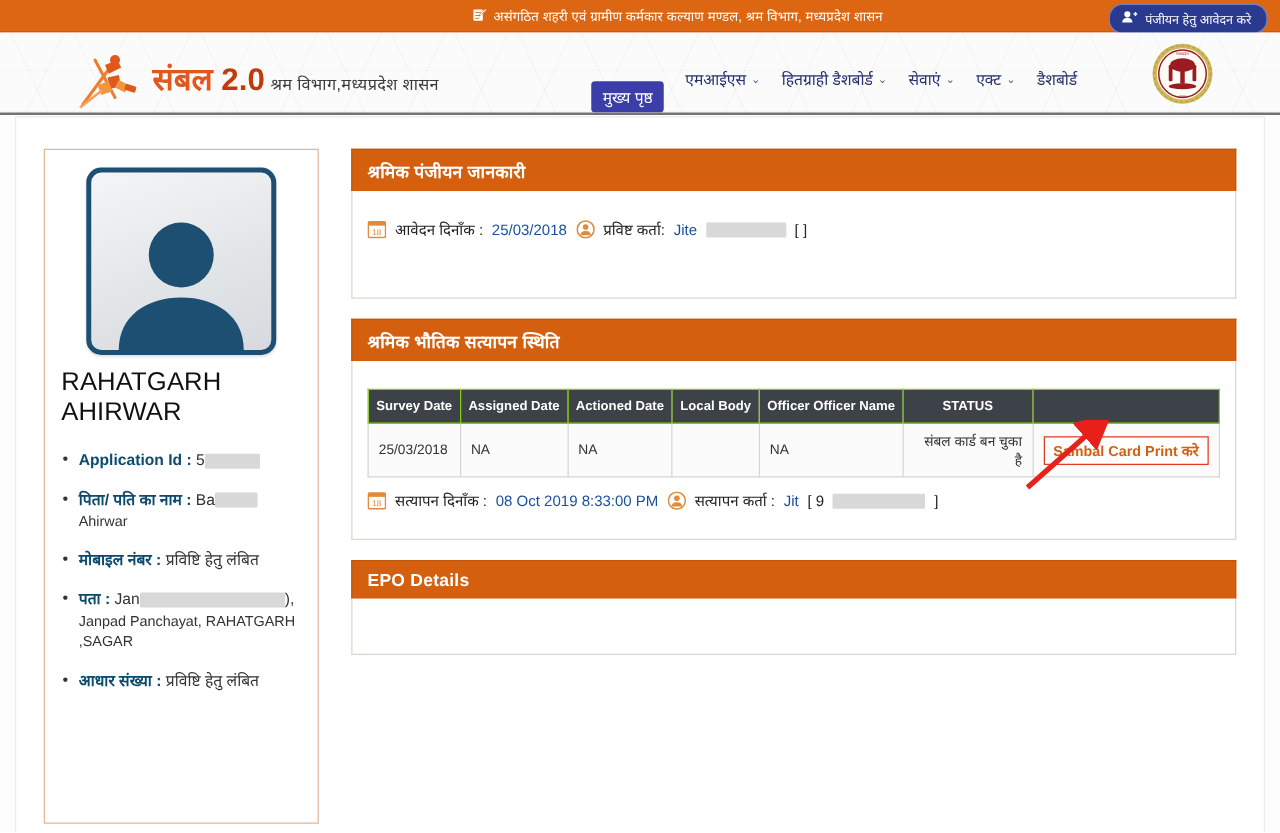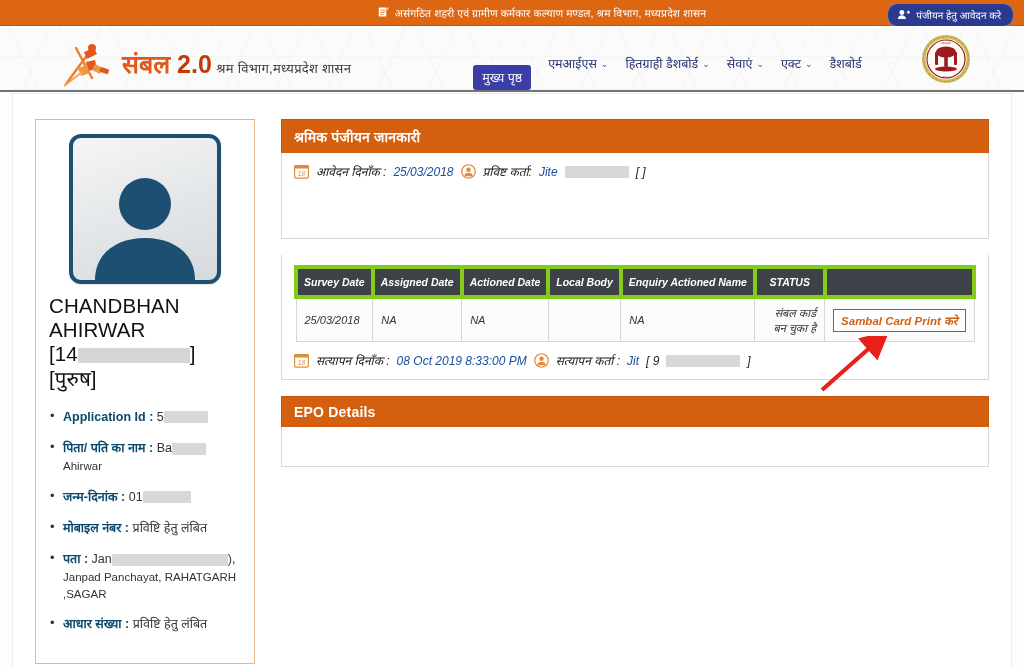--- a/index.html
+++ b/index.html
@@ -143,40 +143,39 @@
   .rightcol { flex: 1; padding: 25px 22px 0 16px; overflow: hidden; }
   .panel { margin-bottom: 16px; }
   .panel-head {
     background: #d4600f; color: #ffffff;
     padding: 7px 12px; font-size: 14px; font-weight: bold;
     border: 1px solid #c2570c; border-bottom: none;
     letter-spacing: .2px;
   }
   .panel-body {
     border: 1px solid #ddd7d0; border-top: none; background: #ffffff;
-    padding: 10px 12px;
-    font-style: italic;
+    padding: 22px 12px;
   }
   .panel-body.tall { min-height: 155px; }
   .panel-body.vtall { min-height: 86px; }
 
   .meta-line {
     display: flex; align-items: center; gap: 7px;
     font-size: 12px; color: #222222; flex-wrap: wrap;
   }
   .cal-ico { width: 15px; height: 15px; flex: 0 0 auto; }
   .usr-ico { width: 15px; height: 15px; flex: 0 0 auto; }
   .meta-line .dt { color: #1a4fa0; }
   .meta-line .nm { color: #1a4fa0; }
 
   
   table.verify { width: 100%; border-collapse: collapse; font-size: 11px; }
   table.verify thead th {
     background: #3d4148; color: #ffffff; font-size: 10.5px; font-weight: bold;
-    padding: 7px 6px; border: 4px solid #84cc16; text-align: center;
+    padding: 7px 6px; border: 1px solid #84cc16; text-align: center;
     white-space: nowrap;
   }
   table.verify tbody td {
     padding: 6px 8px; border: 1px solid #d6d6d6; color: #333333;
     background: #fbfbfb; font-size: 11px;
   }
   table.verify tbody td.status { text-align: right; }
   .print-link {
     display: inline-block; border: 1.6px solid #e03b22;
     color: #d4600f; font-weight: bold; font-size: 11.5px;
@@ -311,44 +310,35 @@
         <div class="avatar-wrap">
           <div class="avatar">
             <svg width="120" height="112" viewBox="0 0 120 112">
               <circle cx="60" cy="36" r="26" fill="#1d4f72"></circle>
               <path d="M10 112c0-27 22-42 50-42s50 15 50 42z" fill="#1d4f72"></path>
             </svg>
           </div>
         </div>
 
         <div class="pname">
-          <span>CHANDBHAN</span><br>
+          <span>RAHATGARH</span><br>
           <span>AHIRWAR</span>
-          <span class="idline">
-            <span>[14</span><span class="redact lg" style="width:112px"></span><span>]</span>
-            <span>[पुरुष]</span>
-          </span>
         </div>
 
         <ul class="plist">
           <li>
             <span class="lbl">Application Id</span>
             <span class="lbl">:</span>
             <span class="val">5</span><span class="redact" style="width:44px"></span>
           </li>
           <li>
             <span class="lbl">पिता/ पति का नाम</span>
             <span class="lbl">:</span>
             <span class="val">Ba</span><span class="redact" style="width:34px"></span>
             <span class="sub">Ahirwar</span>
-          </li>
-          <li>
-            <span class="lbl">जन्म-दिनांक</span>
-            <span class="lbl">:</span>
-            <span class="val">01</span><span class="redact" style="width:48px"></span>
           </li>
           <li>
             <span class="lbl">मोबाइल नंबर</span>
             <span class="lbl">:</span>
             <span class="val">प्रविष्टि हेतु लंबित</span>
           </li>
           <li>
             <span class="lbl">पता</span>
             <span class="lbl">:</span>
             <span class="val">Jan</span><span class="redact" style="width:116px"></span><span class="val">),</span>
@@ -388,29 +378,30 @@
             </span>
             <span>प्रविष्ट कर्ता:</span>
             <span class="nm">Jite</span>
               <span class="redact" style="width:64px"></span>
             <span>[ ]</span>
           </div>
         </div>
       </div>
 
       <div class="panel">
+        <div class="panel-head">श्रमिक भौतिक सत्यापन स्थिति</div>
         <div class="panel-body">
           <table class="verify">
             <thead>
               <tr>
                 <th>Survey Date</th>
                 <th>Assigned Date</th>
                 <th>Actioned Date</th>
                 <th>Local Body</th>
-                <th>Enquiry Actioned Name</th>
+                <th>Officer Officer Name</th>
                 <th>STATUS</th>
                 <th></th>
               </tr>
             </thead>
             <tbody>
               <tr>
                 <td>25/03/2018</td>
                 <td>NA</td>
                 <td>NA</td>
                 <td></td>

